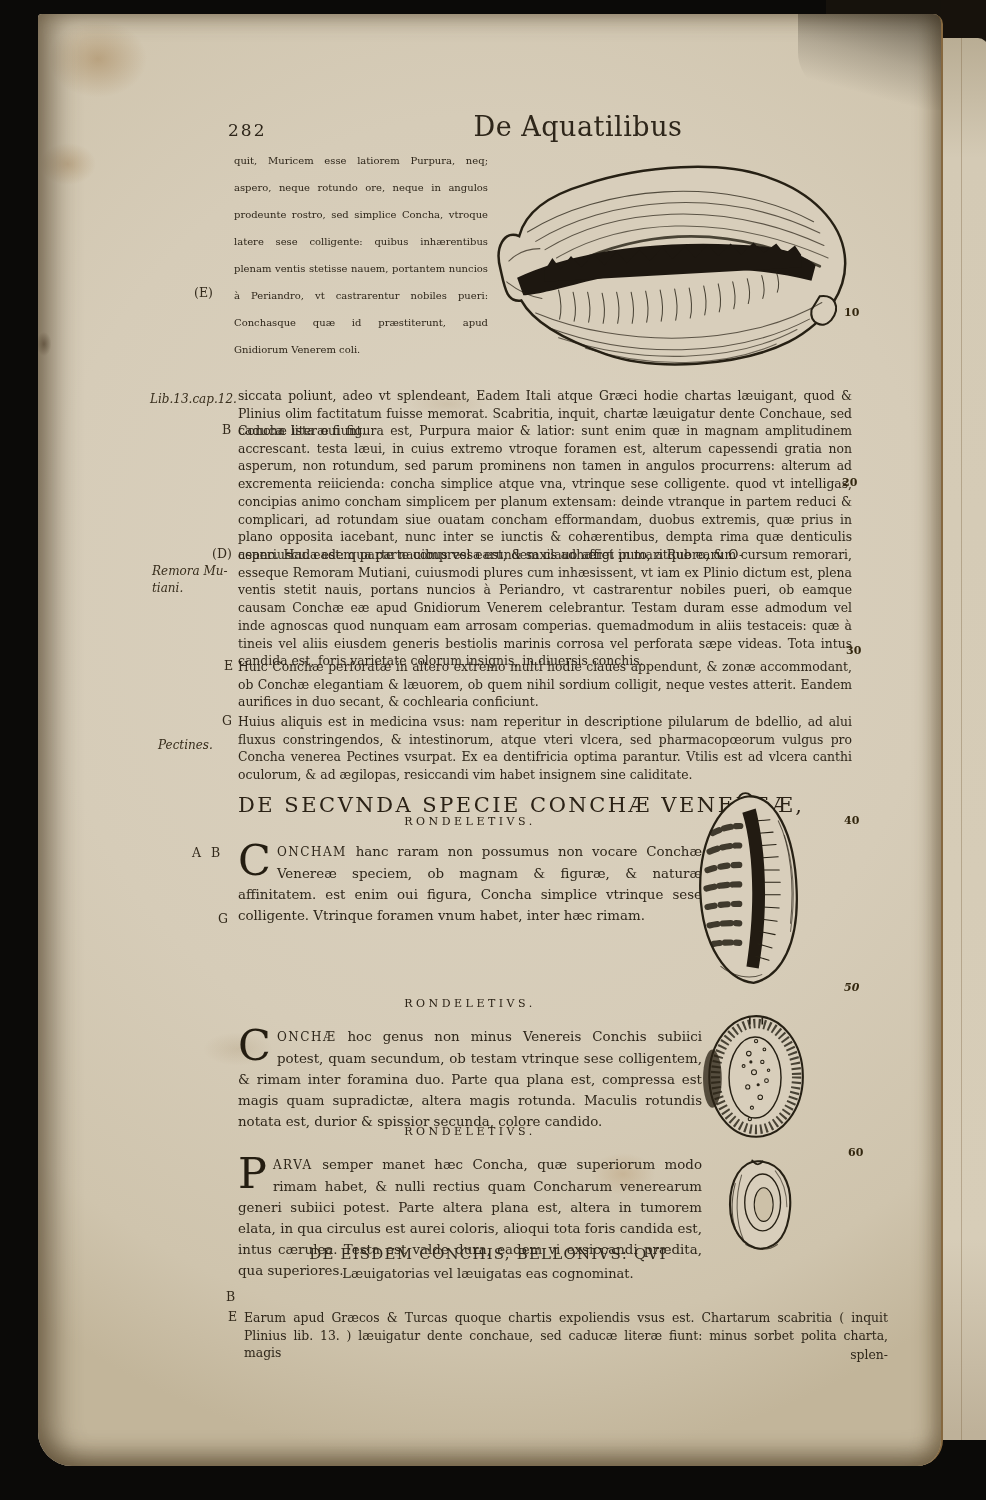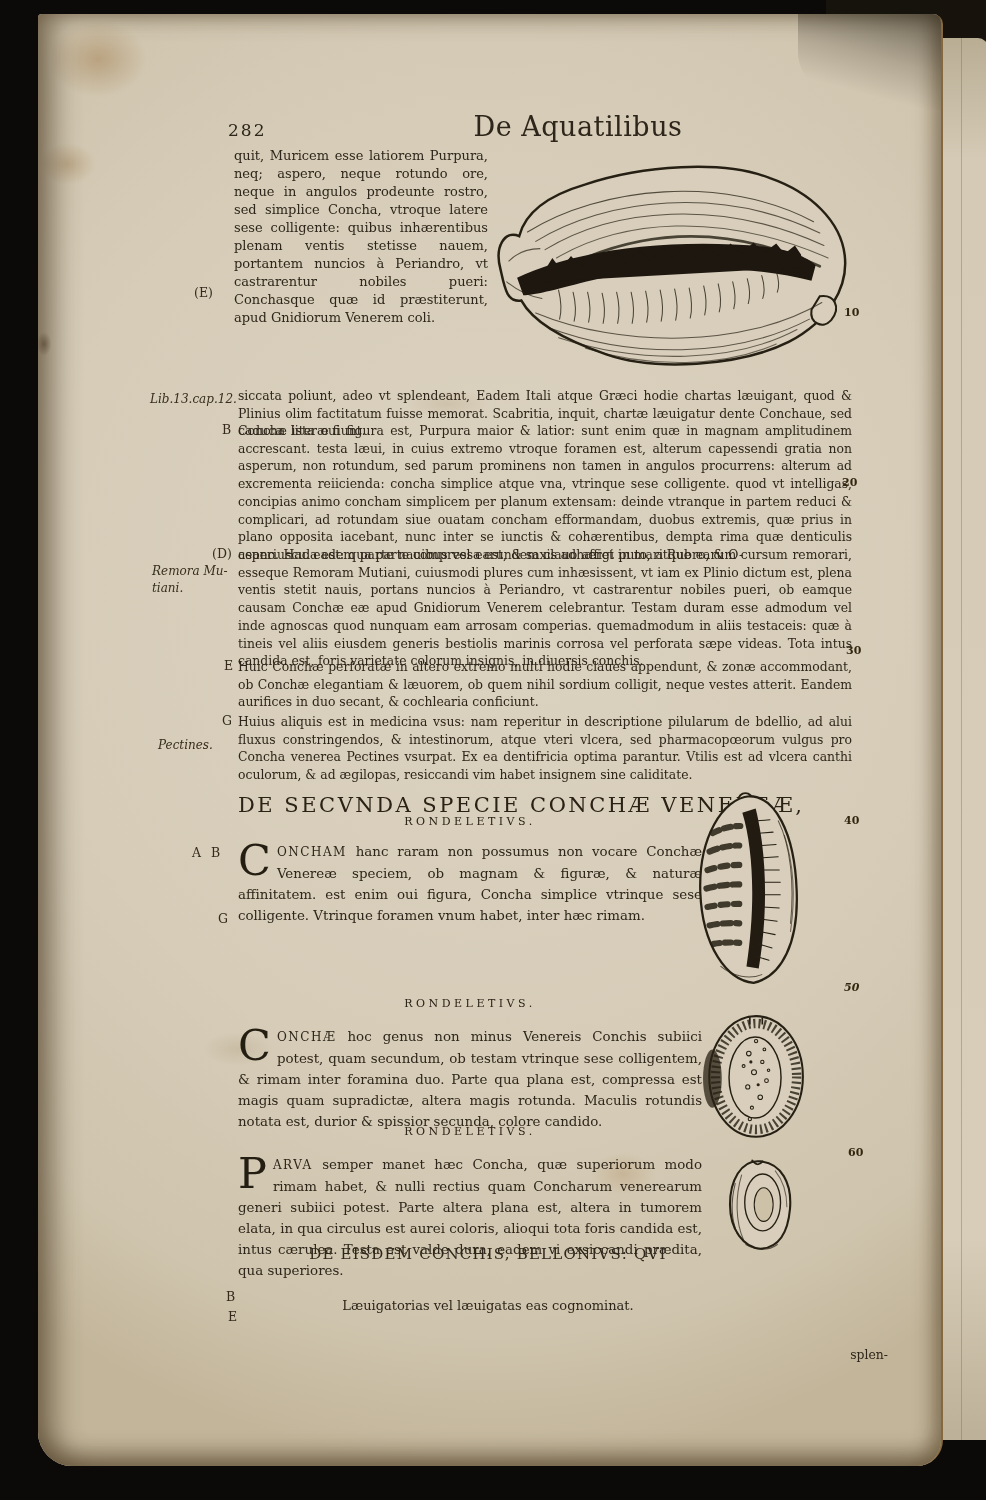--- a/index.html
+++ b/index.html
@@ -30,21 +30,21 @@
     box-shadow:inset 18px 0 26px rgba(60,45,22,.45), inset -10px 0 18px rgba(80,60,30,.35), inset 0 -14px 20px rgba(70,52,26,.35);
     border-right:2px solid #86683f;}
   .corner-shade{position:absolute;left:760px;top:0;width:143px;height:96px;border-radius:0 8px 0 60%;
     background:linear-gradient(195deg, rgba(30,24,14,.55), rgba(30,24,14,.18) 45%, transparent 75%);}
 
   
   .abs{position:absolute;}
   .just{text-align:justify;}
   .pagenum{left:190px;top:106px;font-size:17px;letter-spacing:2px;text-align:right;}
   .running-title{left:330px;top:97px;width:420px;text-align:center;font-size:27px;letter-spacing:.5px;}
-  .body-sm{font-size:13px;line-height:18px;}
+  .body-sm{font-size:10px;line-height:27px;}
   .body-fw{font-size:12.4px;line-height:17.7px;}
   .body-sec{font-size:13.4px;line-height:21px;}
   .marker{font-size:12.5px;color:#332a1c;}
   .mnote{font-style:italic;font-size:12px;line-height:17px;color:#372d1c;}
   .heading{text-align:center;font-size:21px;letter-spacing:2.5px;color:#2b2216;white-space:nowrap;}
   .subheading{text-align:center;font-size:11px;letter-spacing:3.5px;color:#2b2216;}
   .dropcap{float:left;font-size:43px;line-height:36px;padding:1px 6px 0 0;color:#241d11;}
   .lead{letter-spacing:1.5px;font-size:12px;}
   .linenum{font-size:11px;color:#33270f;font-weight:bold;}
   .btitle{text-align:center;font-size:15px;letter-spacing:1.2px;white-space:nowrap;}
@@ -217,23 +217,24 @@
           <ellipse cx="41" cy="48" rx="9" ry="16" stroke-width="1" fill="#cdc1a8"></ellipse>
           <path d="M14,28 C10,44 10,62 16,76" opacity=".7"></path>
           <path d="M20,20 C14,40 14,64 22,82" opacity=".65"></path>
           <path d="M24,86 C34,92 46,92 54,86" opacity=".7"></path>
           <path d="M52,16 C60,26 63,38 63,50" opacity=".6"></path>
         </g>
       </svg>
     </div>
 
     <div class="abs btitle" style="left:170px;top:1231px;width:560px;">DE EISDEM CONCHIS, BELLONIVS: QVI</div>
-    <div class="abs bsub" style="left:170px;top:1252px;width:560px;margin-top:32px;">Læuigatorias vel læuigatas eas cognominat.</div>
+    <div class="abs bsub" style="left:170px;top:1252px;width:560px;">Læuigatorias vel læuigatas eas cognominat.</div>
     <div class="abs marker" style="left:188px;top:1275px;">B</div>
     <div class="abs marker" style="left:190px;top:1295px;">E</div>
+    <div class="abs body-fw just" style="left:206px;top:1295px;width:644px;">Earum apud Græcos &amp; Turcas quoque chartis expoliendis vsus est.  Chartarum scabritia ( inquit Plinius lib. 13. ) læuigatur dente conchaue, sed caducæ literæ fiunt: minus sorbet polita charta, magis</div>
     <div class="abs catch" style="left:206px;top:1333px;width:644px;">splen-</div>
 
     <div class="abs linenum" style="left:806px;top:292px;">10</div>
     <div class="abs linenum" style="left:804px;top:462px;">20</div>
     <div class="abs linenum" style="left:808px;top:630px;">30</div>
     <div class="abs linenum" style="left:806px;top:800px;">40</div>
     <div class="abs linenum" style="left:806px;top:967px;font-style:italic;">50</div>
     <div class="abs linenum" style="left:810px;top:1132px;">60</div>
 
   </div>

